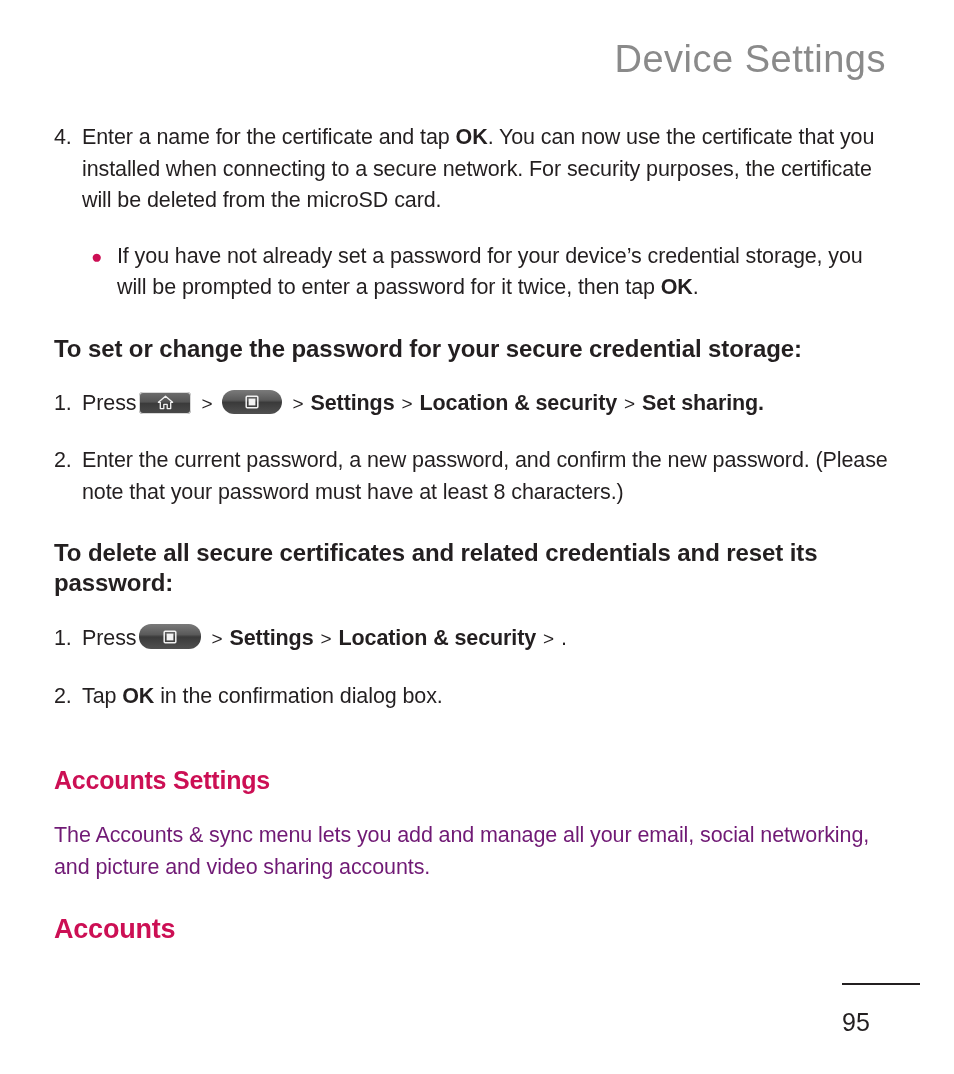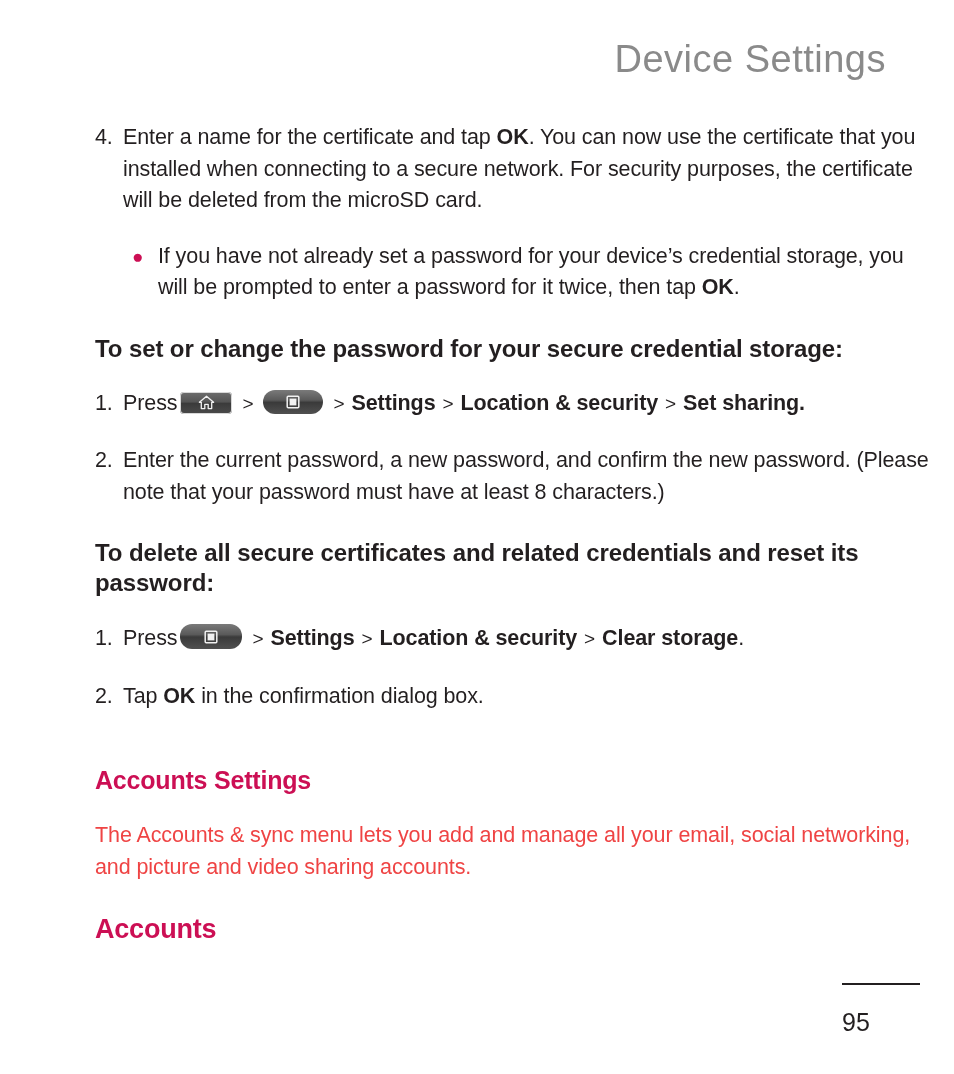--- a/index.html
+++ b/index.html
@@ -12,21 +12,20 @@
     height: 1074px;
     position: relative;
     font-family: "Liberation Sans", "DejaVu Sans", sans-serif;
     color: #231f20;
     overflow: hidden;
   }
 
   .page {
     position: absolute;
     inset: 0;
-    margin-left: 41px;
   }
 
   
   .running-header {
     position: absolute;
     top: 38px;
     right: 68px;
     font-size: 38px;
     font-weight: 400;
     color: #8a8a8a;
@@ -38,21 +37,21 @@
   .content {
     position: absolute;
     left: 54px;
     top: 122px;
     width: 836px;
   }
 
   .para {
     font-size: 21.5px;
     line-height: 31.5px;
-    color: #ef4444;
+    color: #701a75;
     letter-spacing: -0.1px;
   }
 
   
   .numitem {
     display: flex;
     align-items: flex-start;
     font-size: 21.5px;
     line-height: 31.5px;
     letter-spacing: -0.1px;
@@ -270,21 +269,20 @@
             <rect x="2.2" y="2.2" width="11.6" height="11.6" rx="1" fill="none" stroke="#f2f2f2" stroke-width="1.5"></rect>
             <rect x="4.6" y="4.6" width="6.8" height="6.8" fill="#f2f2f2"></rect>
           </svg>
         </span>
       </span>
       <span class="sep">&gt;</span>
       <span class="crumb">Settings</span>
       <span class="sep">&gt;</span>
       <span class="crumb">Location &amp; security</span>
       <span class="sep">&gt;</span>
-      <span class="crumb">Clear storage</span>
       <span>.</span>
     </div>
 
     <div class="sp-26"></div>
 
     <div class="numitem">
       <span class="num">2.</span>
       <span class="body"><span>Tap </span><b>OK</b><span> in the confirmation dialog box.</span></span>
     </div>
 

